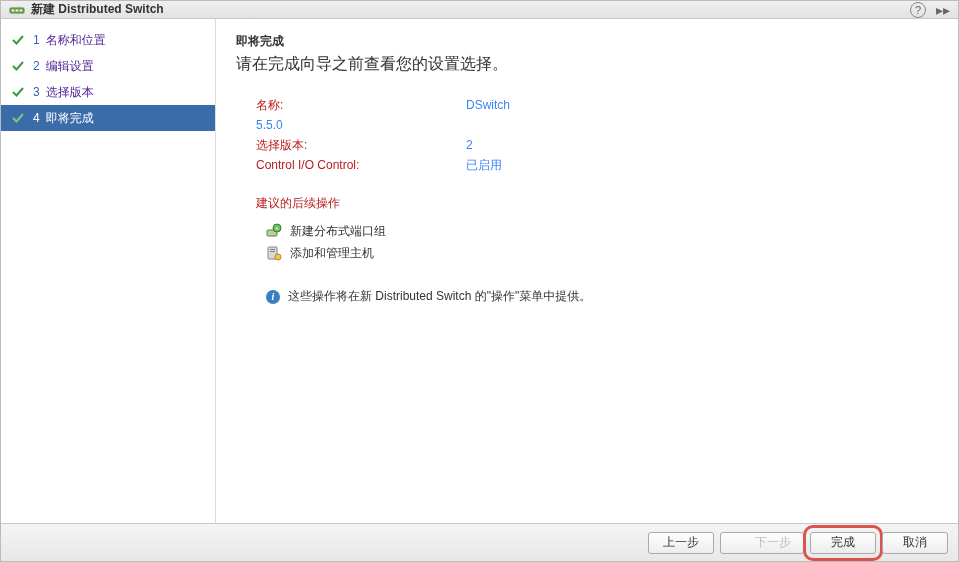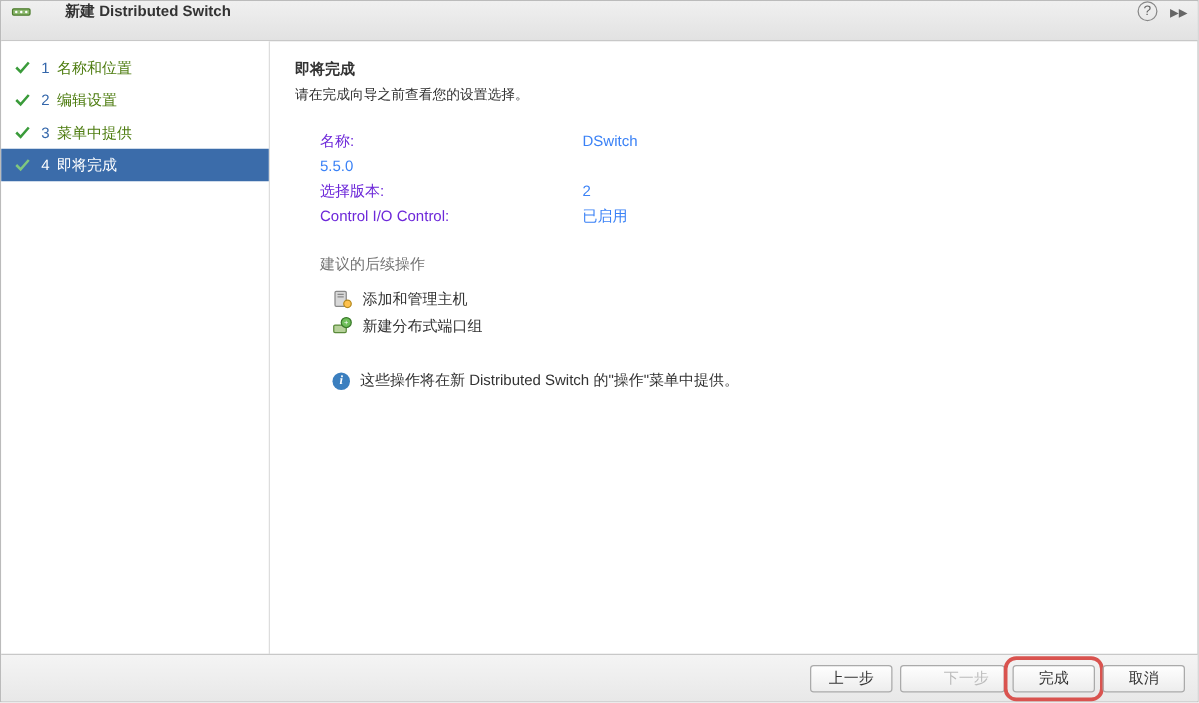--- a/index.html
+++ b/index.html
@@ -14,27 +14,26 @@
     }
     .window {
       width: 959px;
       height: 562px;
       display: flex;
       flex-direction: column;
       background: #fff;
       border: 1px solid #bbb;
     }
     .titlebar {
-      height: 32px;
+      height: 18px;
       background: linear-gradient(#f0f0f0, #e2e2e2);
       border-bottom: 1px solid #c8c8c8;
       display: flex;
-      align-items: flex-start;
+      align-items: flex-end;
       padding: 0 8px;
-      gap: 21px;
     }
     .titlebar .title-icon {
       width: 16px; height: 16px;
       margin-right: 6px;
       display: flex; align-items: center; justify-content: center;
     }
     .titlebar .title-text {
       font-weight: bold;
       font-size: 12px;
       color: #333;
@@ -68,57 +67,57 @@
       margin-right: 8px;
       color: #3a9b3a;
       display: flex; align-items: center; justify-content: center;
     }
     .step.active {
       background: #3b6caa;
       color: #fff;
     }
     .step.active .num { color: #fff; }
     .step .num { margin-right: 6px; font-weight: normal; }
-    .step.completed .label { color: #4d7c0f; text-align: center; }
+    .step.completed .label { color: #4c1d95; text-align: center; }
     .step.active .label { color: #fff; }
     .content {
       flex: 1;
       padding: 14px 20px;
       overflow: auto;
     }
     .content .heading {
       font-size: 12px;
       font-weight: bold;
       margin-bottom: 4px;
       color: #333;
     }
     .content .subheading {
-      font-size: 11px;
+      font-size: 16px;
       color: #333;
       margin-bottom: 20px;
     }
     .summary-table {
       margin-left: 20px;
       margin-bottom: 20px;
     }
     .summary-row {
       display: flex;
       line-height: 20px;
     }
     .summary-row .key {
       width: 210px;
-      color: #6d28d9;
+      color: #b91c1c;
     }
     .summary-row .val {
       color: #3b82f6;
     }
     .suggest-title {
       margin-left: 20px;
       margin-bottom: 8px;
-      color: #737373;
+      color: #b91c1c;
     }
     .suggest-list {
       margin-left: 30px;
       margin-bottom: 24px;
     }
     .suggest-item {
       display: flex;
       align-items: center;
       line-height: 22px;
       gap: 8px;
@@ -230,21 +229,21 @@
         <span class="num">2</span>
         <span class="label">编辑设置</span>
       </div>
       <div class="step completed">
         <span class="check">
           <svg width="12" height="12" viewBox="0 0 12 12">
               <path d="M1 6 L4.5 9.5 L11 2" stroke="#3a9b3a" stroke-width="2" fill="none"></path>
             </svg>
         </span>
         <span class="num">3</span>
-        <span class="label">菜单中提供</span>
+        <span class="label">选择版本</span>
       </div>
       <div class="step active">
         <span class="check">
           <svg width="12" height="12" viewBox="0 0 12 12">
               <path d="M1 6 L4.5 9.5 L11 2" stroke="#7fc77f" stroke-width="2" fill="none"></path>
             </svg>
         </span>
         <span class="num">4</span>
         <span class="label">即将完成</span>
       </div>
@@ -267,41 +266,41 @@
           <span class="val">2</span>
         </div>
         <div class="summary-row">
           <span class="key">Control I/O Control:</span>
           <span class="val">已启用</span>
         </div>
       </div>
 
       <div class="suggest-title">建议的后续操作</div>
       <div class="suggest-list">
+        <div class="suggest-item">
+          <span class="sicon">
+            <svg width="16" height="16" viewBox="0 0 16 16">
+              <rect x="1" y="7" width="10" height="6" rx="1" fill="#b6d19a" stroke="#5a8a3a"></rect>
+              <circle cx="11" cy="5" r="4" fill="#6fbf5a" stroke="#3a7a2a"></circle>
+              <text x="11" y="7" font-size="6" fill="#fff" text-anchor="middle">+</text>
+            </svg>
+          </span>
+          <span>新建分布式端口组</span>
+        </div>
         <div class="suggest-item">
           <span class="sicon">
             <svg width="16" height="16" viewBox="0 0 16 16">
               <rect x="2" y="2" width="9" height="12" rx="1" fill="#d8d8d8" stroke="#888"></rect>
               <rect x="4" y="4" width="5" height="1" fill="#888"></rect>
               <rect x="4" y="6" width="5" height="1" fill="#888"></rect>
               <circle cx="12" cy="12" r="3" fill="#ffc14d" stroke="#b58a20"></circle>
             </svg>
           </span>
           <span>添加和管理主机</span>
         </div>
-        <div class="suggest-item">
-          <span class="sicon">
-            <svg width="16" height="16" viewBox="0 0 16 16">
-              <rect x="1" y="7" width="10" height="6" rx="1" fill="#b6d19a" stroke="#5a8a3a"></rect>
-              <circle cx="11" cy="5" r="4" fill="#6fbf5a" stroke="#3a7a2a"></circle>
-              <text x="11" y="7" font-size="6" fill="#fff" text-anchor="middle">+</text>
-            </svg>
-          </span>
-          <span>新建分布式端口组</span>
-        </div>
       </div>
 
       <div class="info-row">
         <span class="iicon">i</span>
         <span>这些操作将在新 Distributed Switch 的"操作"菜单中提供。</span>
       </div>
     </div>
   </div>
 
   <div class="footer">

